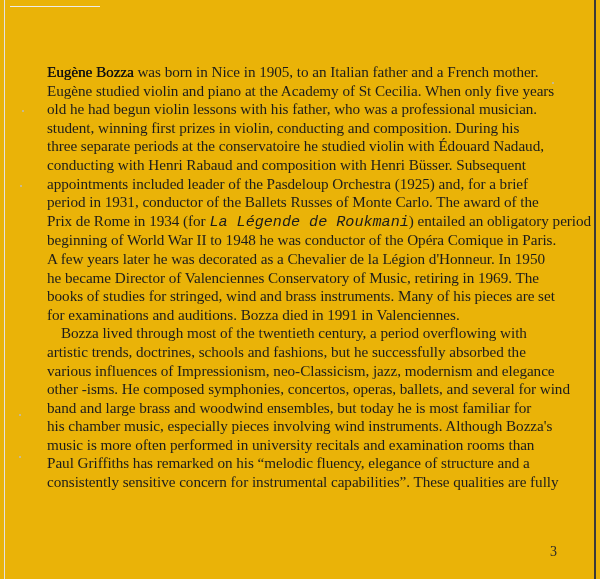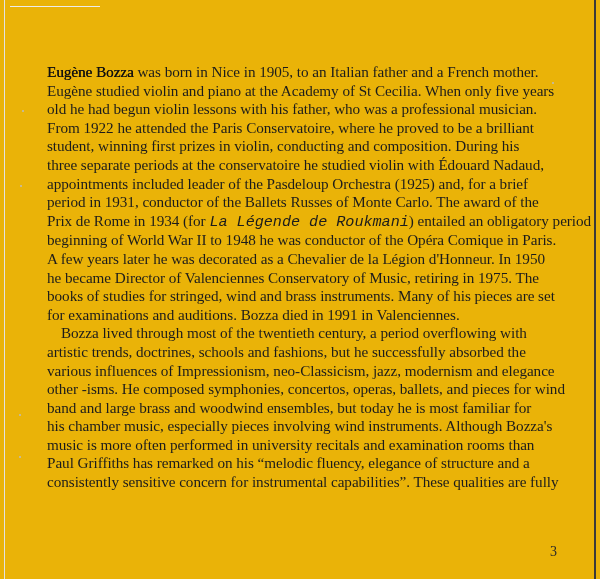--- a/index.html
+++ b/index.html
@@ -88,37 +88,37 @@
   <span class="speck" style="left:20px; top:185px;"></span>
   <span class="speck" style="left:19px; top:414px;"></span>
   <span class="speck" style="left:19px; top:456px;"></span>
   <span class="speck" style="left:552px; top:82px;"></span>
 
   <div class="text-block" id="text-block">
       <div>
         <span class="line"><span class="bold">Eugène Bozza</span><span> was born in Nice in 1905, to an Italian father and a French mother.</span></span>
         <span class="line"><span>Eugène studied violin and piano at the Academy of St Cecilia. When only five years</span></span>
         <span class="line"><span>old he had begun violin lessons with his father, who was a professional musician.</span></span>
-        <span class="line"><span>From 1922 he attended the Paris Conservatoire, where he proved to be a brilliant</span></span>
         <span class="line"><span>student, winning first prizes in violin, conducting and composition. During his</span></span>
         <span class="line"><span>three separate periods at the conservatoire he studied violin with Édouard Nadaud,</span></span>
+        <span class="line"><span>conducting with Henri Rabaud and composition with Henri Büsser. Subsequent</span></span>
         <span class="line"><span>appointments included leader of the Pasdeloup Orchestra (1925) and, for a brief</span></span>
         <span class="line"><span>period in 1931, conductor of the Ballets Russes of Monte Carlo. The award of the</span></span>
         <span class="line"><span>Prix de Rome in 1934 (for </span><span class="italic">La Légende de Roukmani</span><span>) entailed an obligatory period</span></span>
         <span class="line"><span>beginning of World War II to 1948 he was conductor of the Opéra Comique in Paris.</span></span>
         <span class="line"><span>A few years later he was decorated as a Chevalier de la Légion d'Honneur. In 1950</span></span>
-        <span class="line"><span>he became Director of Valenciennes Conservatory of Music, retiring in 1975. The</span></span>
+        <span class="line"><span>he became Director of Valenciennes Conservatory of Music, retiring in 1969. The</span></span>
         <span class="line"><span>books of studies for stringed, wind and brass instruments. Many of his pieces are set</span></span>
         <span class="line"><span>for examinations and auditions. Bozza died in 1991 in Valenciennes.</span></span>
       </div>
       <div>
         <span class="line indent"><span>Bozza lived through most of the twentieth century, a period overflowing with</span></span>
         <span class="line"><span>artistic trends, doctrines, schools and fashions, but he successfully absorbed the</span></span>
         <span class="line"><span>various influences of Impressionism, neo-Classicism, jazz, modernism and elegance</span></span>
-        <span class="line"><span>other -isms. He composed symphonies, concertos, operas, ballets, and pieces for wind</span></span>
+        <span class="line"><span>other -isms. He composed symphonies, concertos, operas, ballets, and several for wind</span></span>
         <span class="line"><span>band and large brass and woodwind ensembles, but today he is most familiar for</span></span>
         <span class="line"><span>his chamber music, especially pieces involving wind instruments. Although Bozza's</span></span>
         <span class="line"><span>music is more often performed in university recitals and examination rooms than</span></span>
         <span class="line"><span>Paul Griffiths has remarked on his “melodic fluency, elegance of structure and a</span></span>
         <span class="line"><span>consistently sensitive concern for instrumental capabilities”. These qualities are fully</span></span>
       </div>
     </div>
 
   <div class="page-number">3</div>
 </div>

